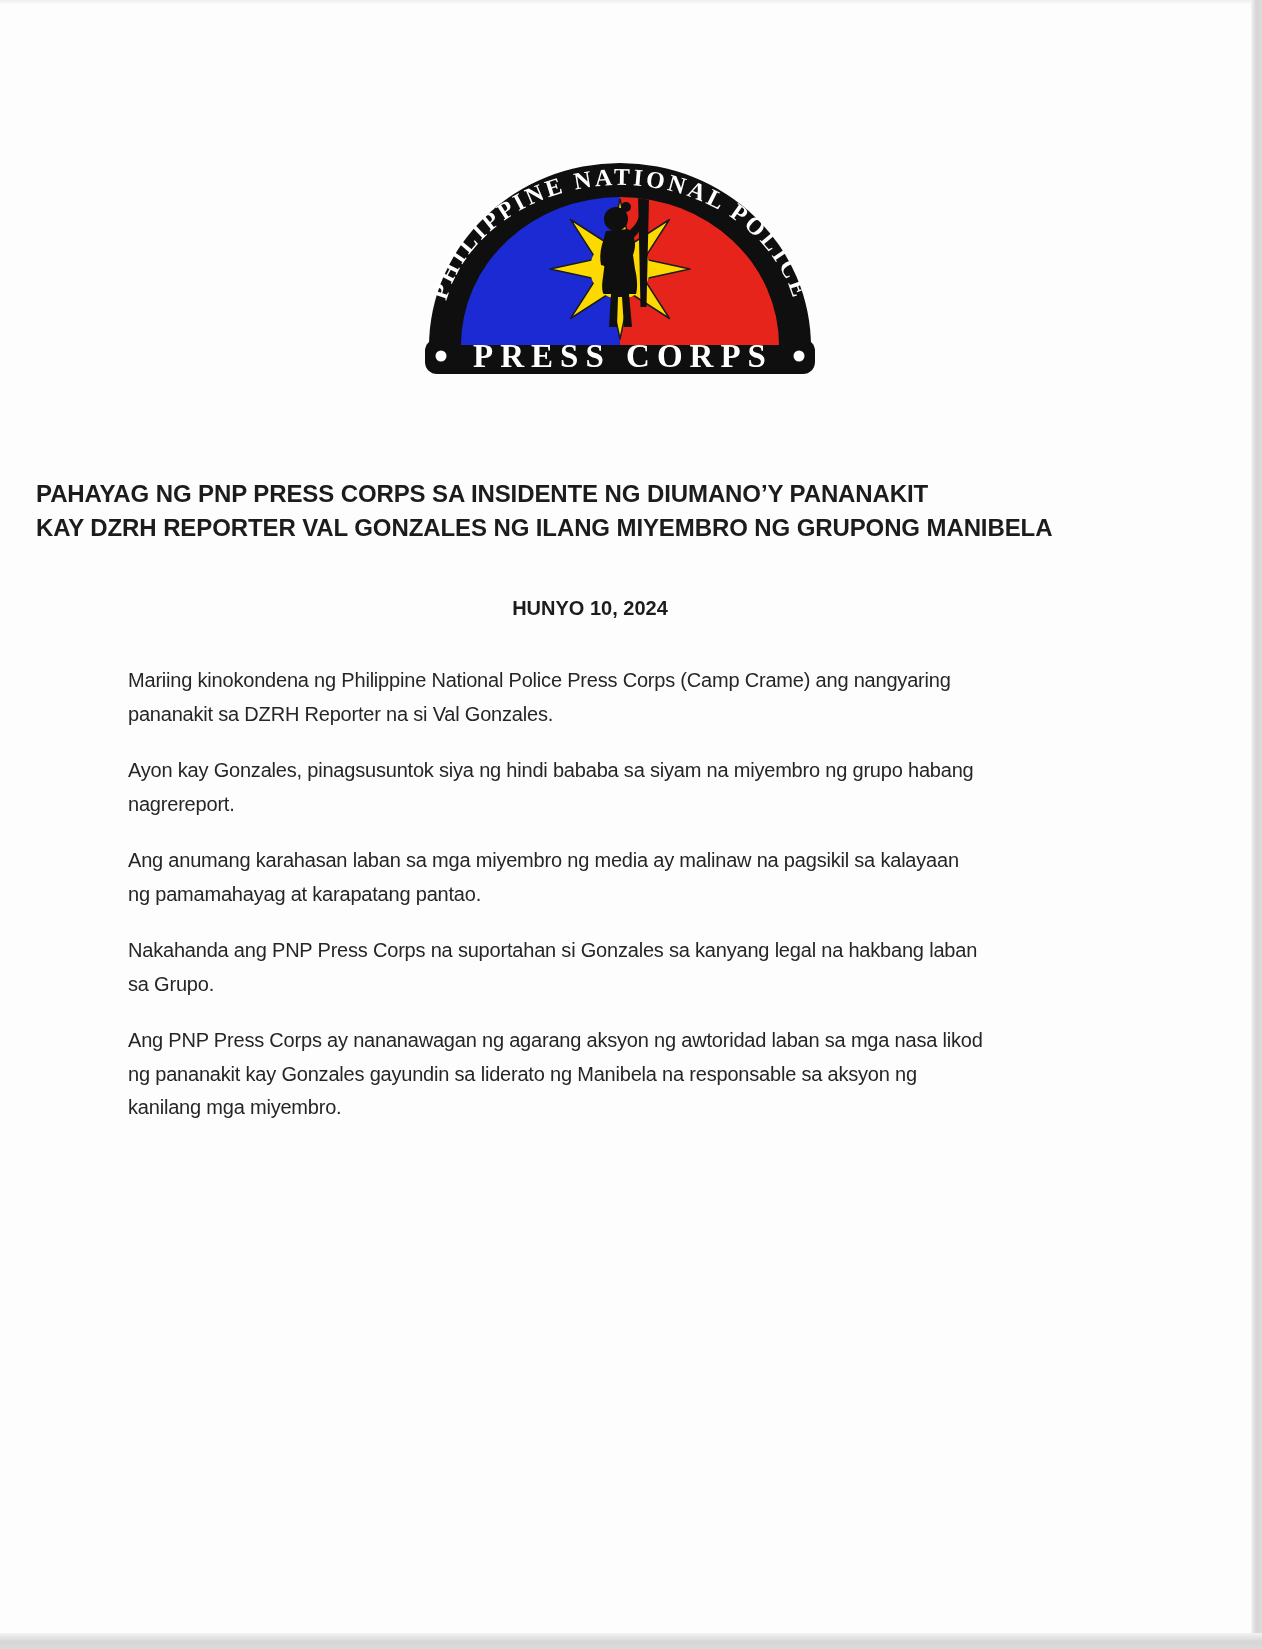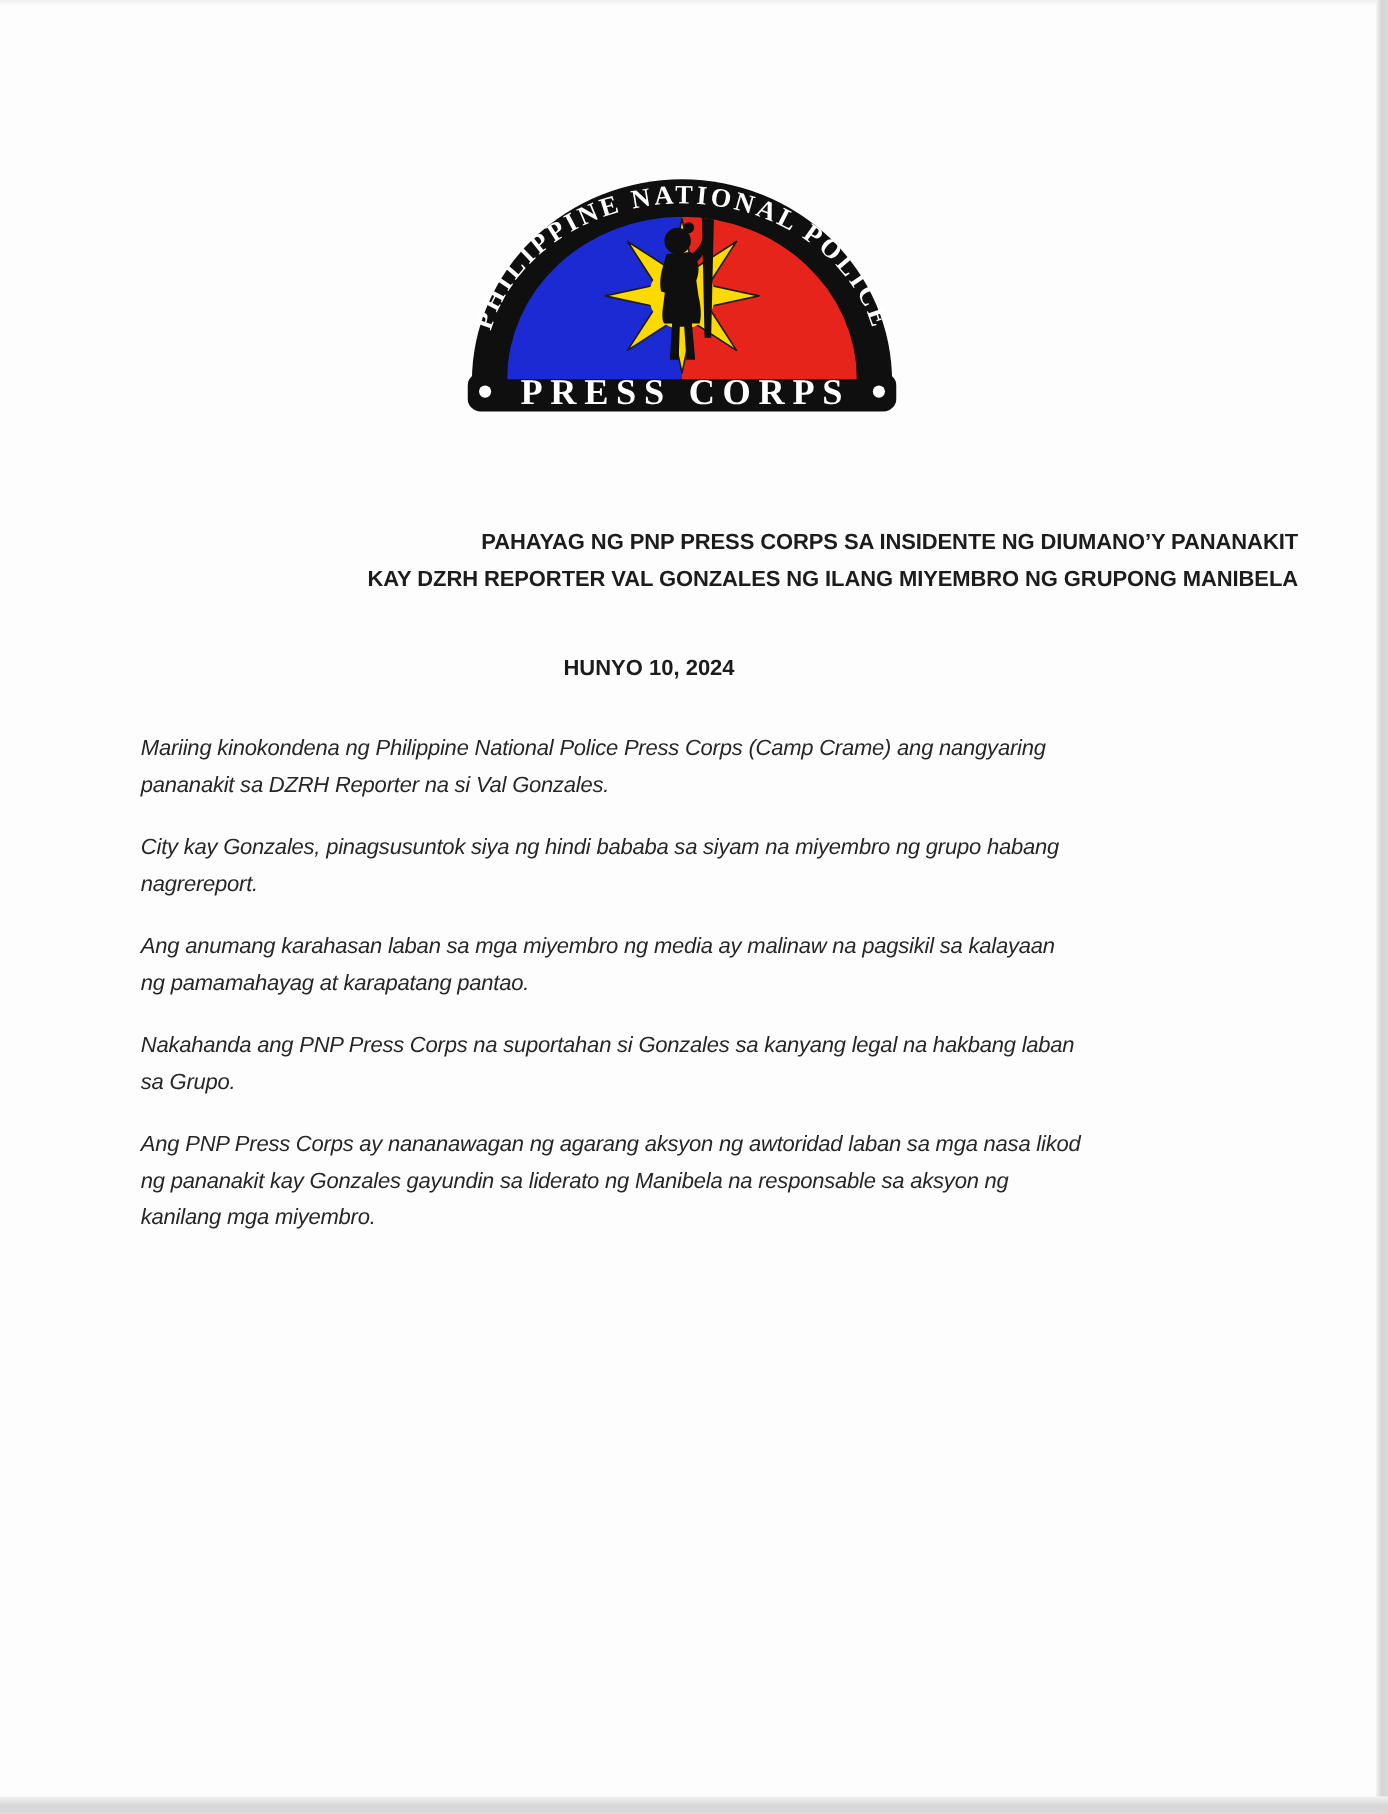--- a/index.html
+++ b/index.html
@@ -28,33 +28,32 @@
   .seal-arc-text{
     font-family:"Liberation Serif","DejaVu Serif",serif;
     font-weight:bold;font-size:24px;letter-spacing:3px;
   }
   .seal-banner-text{
     font-family:"Liberation Serif","DejaVu Serif",serif;
     font-weight:bold;font-size:33px;letter-spacing:7px;
   }
   .statement-title{
     position:absolute;left:0;top:477px;width:1180px;
-    text-align:right;font-weight:bold;font-size:20px;line-height:33.5px;
-    letter-spacing:-0.1px;color:#1c1c1c;white-space:pre-wrap;
+    text-align:left;font-weight:bold;font-size:24px;line-height:33.5px;
+    letter-spacing:-0.1px;color:#1c1c1c;white-space:pre-wrap;padding-left:36px;
   }
   .statement-date{
     position:absolute;left:0;top:568px;width:1180px;
     text-align:center;font-weight:bold;font-size:20px;line-height:33.5px;
     color:#1c1c1c;white-space:pre-wrap;margin-top:24px;
   }
   .statement-body{
     position:absolute;left:128px;top:664px;width:1066px;
     font-size:20px;line-height:33.5px;letter-spacing:-0.2px;
     color:#262626;
-    font-style:italic;
   }
   .statement-body p{
     margin:0 0 23px 0;white-space:pre-wrap;
   }
 </style>
 </head>
 <body>
 
 <div class="page">
 
@@ -106,21 +105,21 @@
   </svg>
 
   <div class="statement-title">PAHAYAG NG PNP PRESS CORPS SA INSIDENTE NG DIUMANO’Y PANANAKIT
 KAY DZRH REPORTER VAL GONZALES NG ILANG MIYEMBRO NG GRUPONG MANIBELA</div>
 
   <div class="statement-date">HUNYO 10, 2024</div>
 
   <div class="statement-body">
     <p>Mariing kinokondena ng Philippine National Police Press Corps (Camp Crame) ang nangyaring
 pananakit sa DZRH Reporter na si Val Gonzales.</p>
-    <p>City kay Gonzales, pinagsusuntok siya ng hindi bababa sa siyam na miyembro ng grupo habang
+    <p>Ayon kay Gonzales, pinagsusuntok siya ng hindi bababa sa siyam na miyembro ng grupo habang
 nagrereport.</p>
     <p>Ang anumang karahasan laban sa mga miyembro ng media ay malinaw na pagsikil sa kalayaan
 ng pamamahayag at karapatang pantao.</p>
     <p>Nakahanda ang PNP Press Corps na suportahan si Gonzales sa kanyang legal na hakbang laban
 sa Grupo.</p>
     <p>Ang PNP Press Corps ay nananawagan ng agarang aksyon ng awtoridad laban sa mga nasa likod
 ng pananakit kay Gonzales gayundin sa liderato ng Manibela na responsable sa aksyon ng
 kanilang mga miyembro.</p>
   </div>
 

